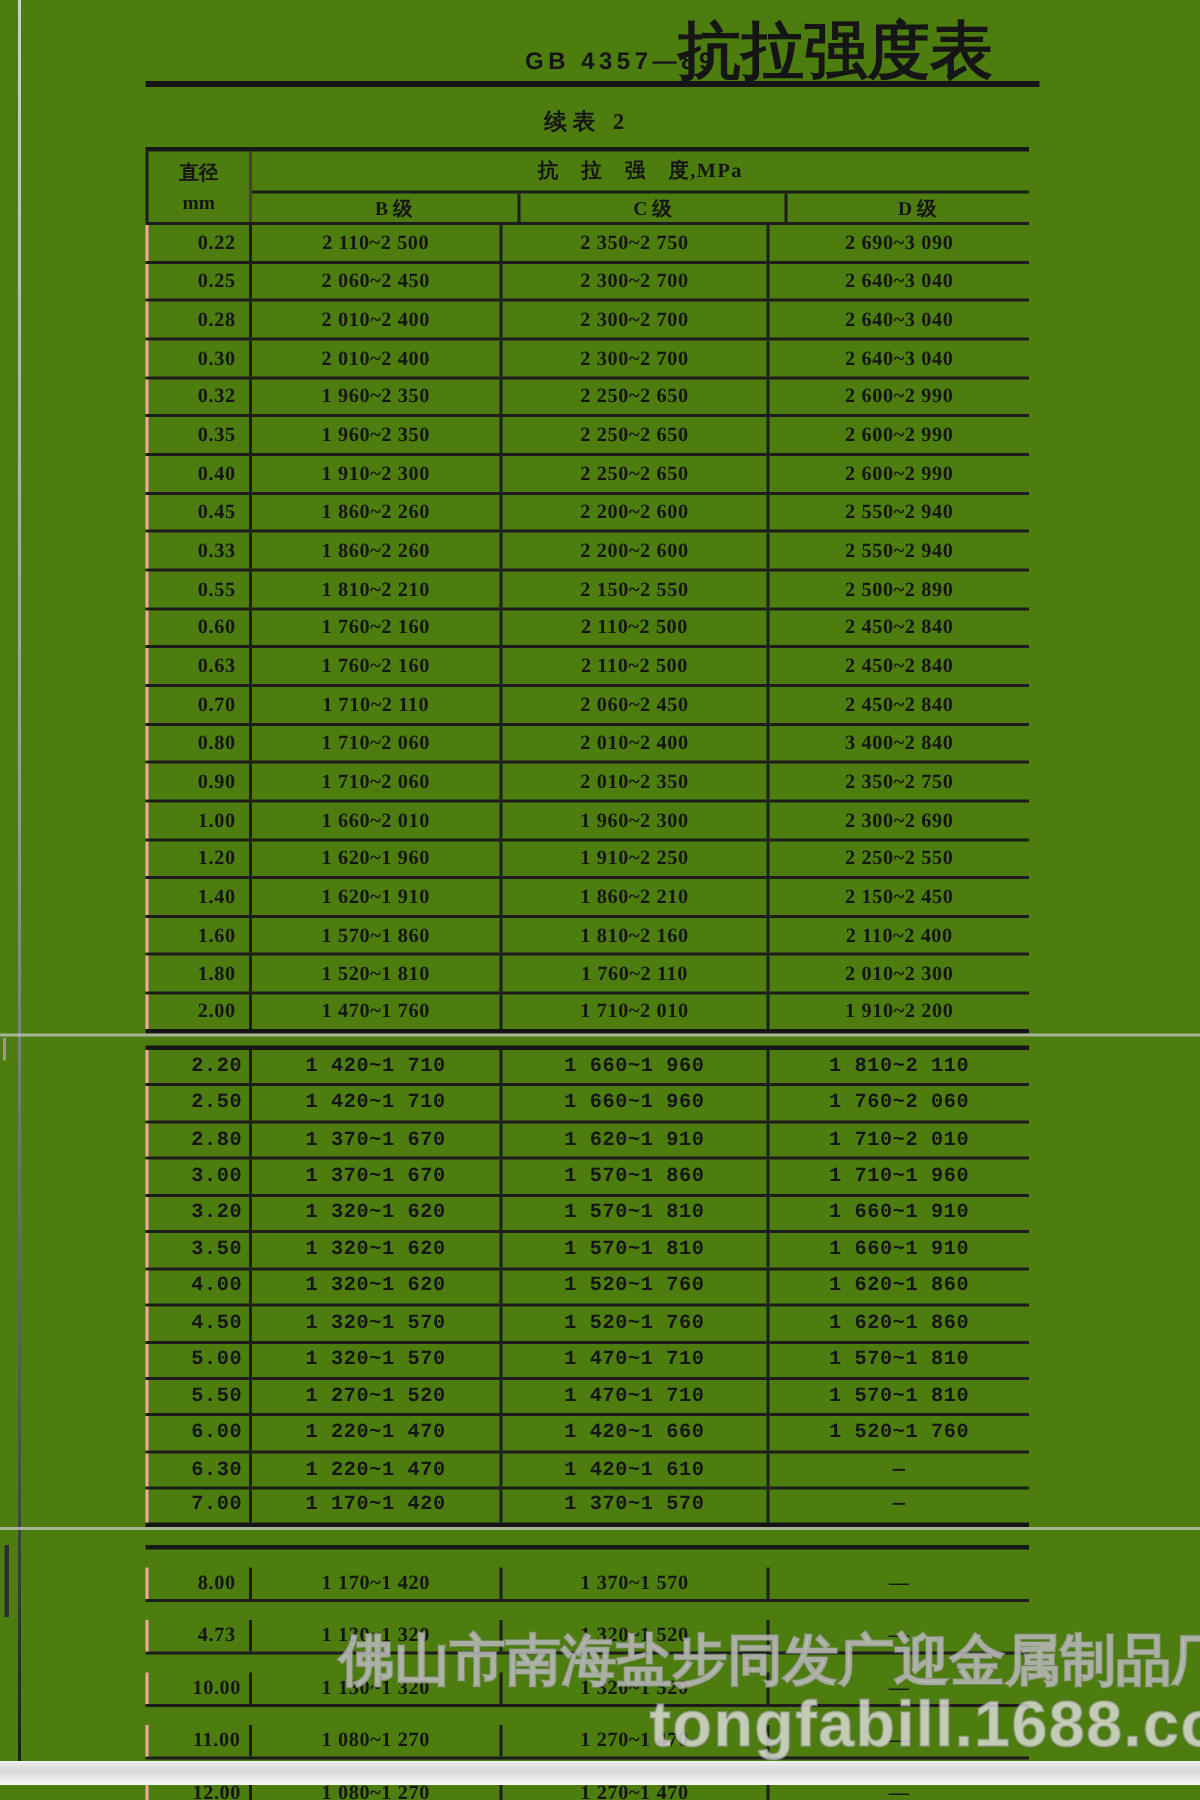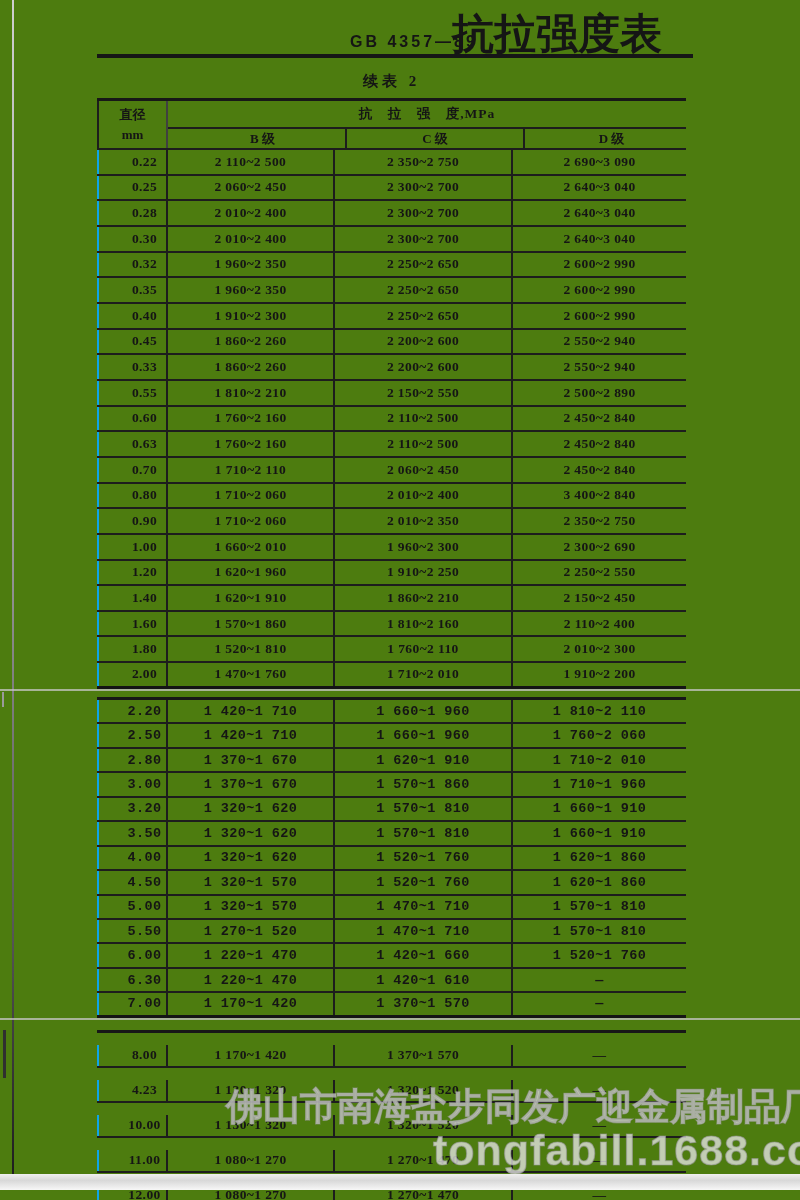--- a/index.html
+++ b/index.html
@@ -60,21 +60,21 @@
   .th-grade.gb, .th-grade.gc { border-right:2px solid #1d1d1d; }
   .trow { display:grid; grid-template-columns:71px 167px 178px 173px; border-bottom:2px solid #1d1d1d; }
   .trow:last-child { border-bottom:3px solid #141414; }
   .tbl-1 .trow { height:25.67px; }
   .tbl-2 .trow { height:24.45px; }
   .tbl-3 .trow { height:22.95px;margin-top:12px; }
   .tcell {
     display:flex; align-items:center; justify-content:center;
     font-size:13.5px; font-weight:bold; letter-spacing:.4px; white-space:nowrap;
   }
-  .tcell.c0 { border-left:2px solid #0ea5e9; border-right:2px solid #1d1d1d;padding-left:24px; }
+  .tcell.c0 { border-left:2px solid #fca5a5; border-right:2px solid #1d1d1d;padding-left:24px; }
   .tcell.c1, .tcell.c2 { border-right:2px solid #1d1d1d; }
   
   .wm {
     position:absolute; white-space:nowrap; font-weight:bold;
     font-family:"Liberation Sans", sans-serif;
     color:rgba(255,255,255,0.62);
     -webkit-text-stroke:1.2px rgba(150,150,150,0.55);
     text-shadow:0 0 1px rgba(128,128,128,0.4);
   }
   .wm-company { left:226px; top:1082px; font-size:37px; letter-spacing:0px; }
@@ -328,21 +328,21 @@
 
   <div class="tbl tbl-3">
     <div class="tbody" id="sec2">
         <div class="trow">
           <div class="tcell c0">8.00</div>
           <div class="tcell c1">1 170~1 420</div>
           <div class="tcell c2">1 370~1 570</div>
           <div class="tcell c3">—</div>
         </div>
         <div class="trow">
-          <div class="tcell c0">4.23</div>
+          <div class="tcell c0">4.73</div>
           <div class="tcell c1">1 130~1 320</div>
           <div class="tcell c2">1 320~1 520</div>
           <div class="tcell c3">—</div>
         </div>
         <div class="trow">
           <div class="tcell c0">10.00</div>
           <div class="tcell c1">1 130~1 320</div>
           <div class="tcell c2">1 320~1 520</div>
           <div class="tcell c3">—</div>
         </div>

